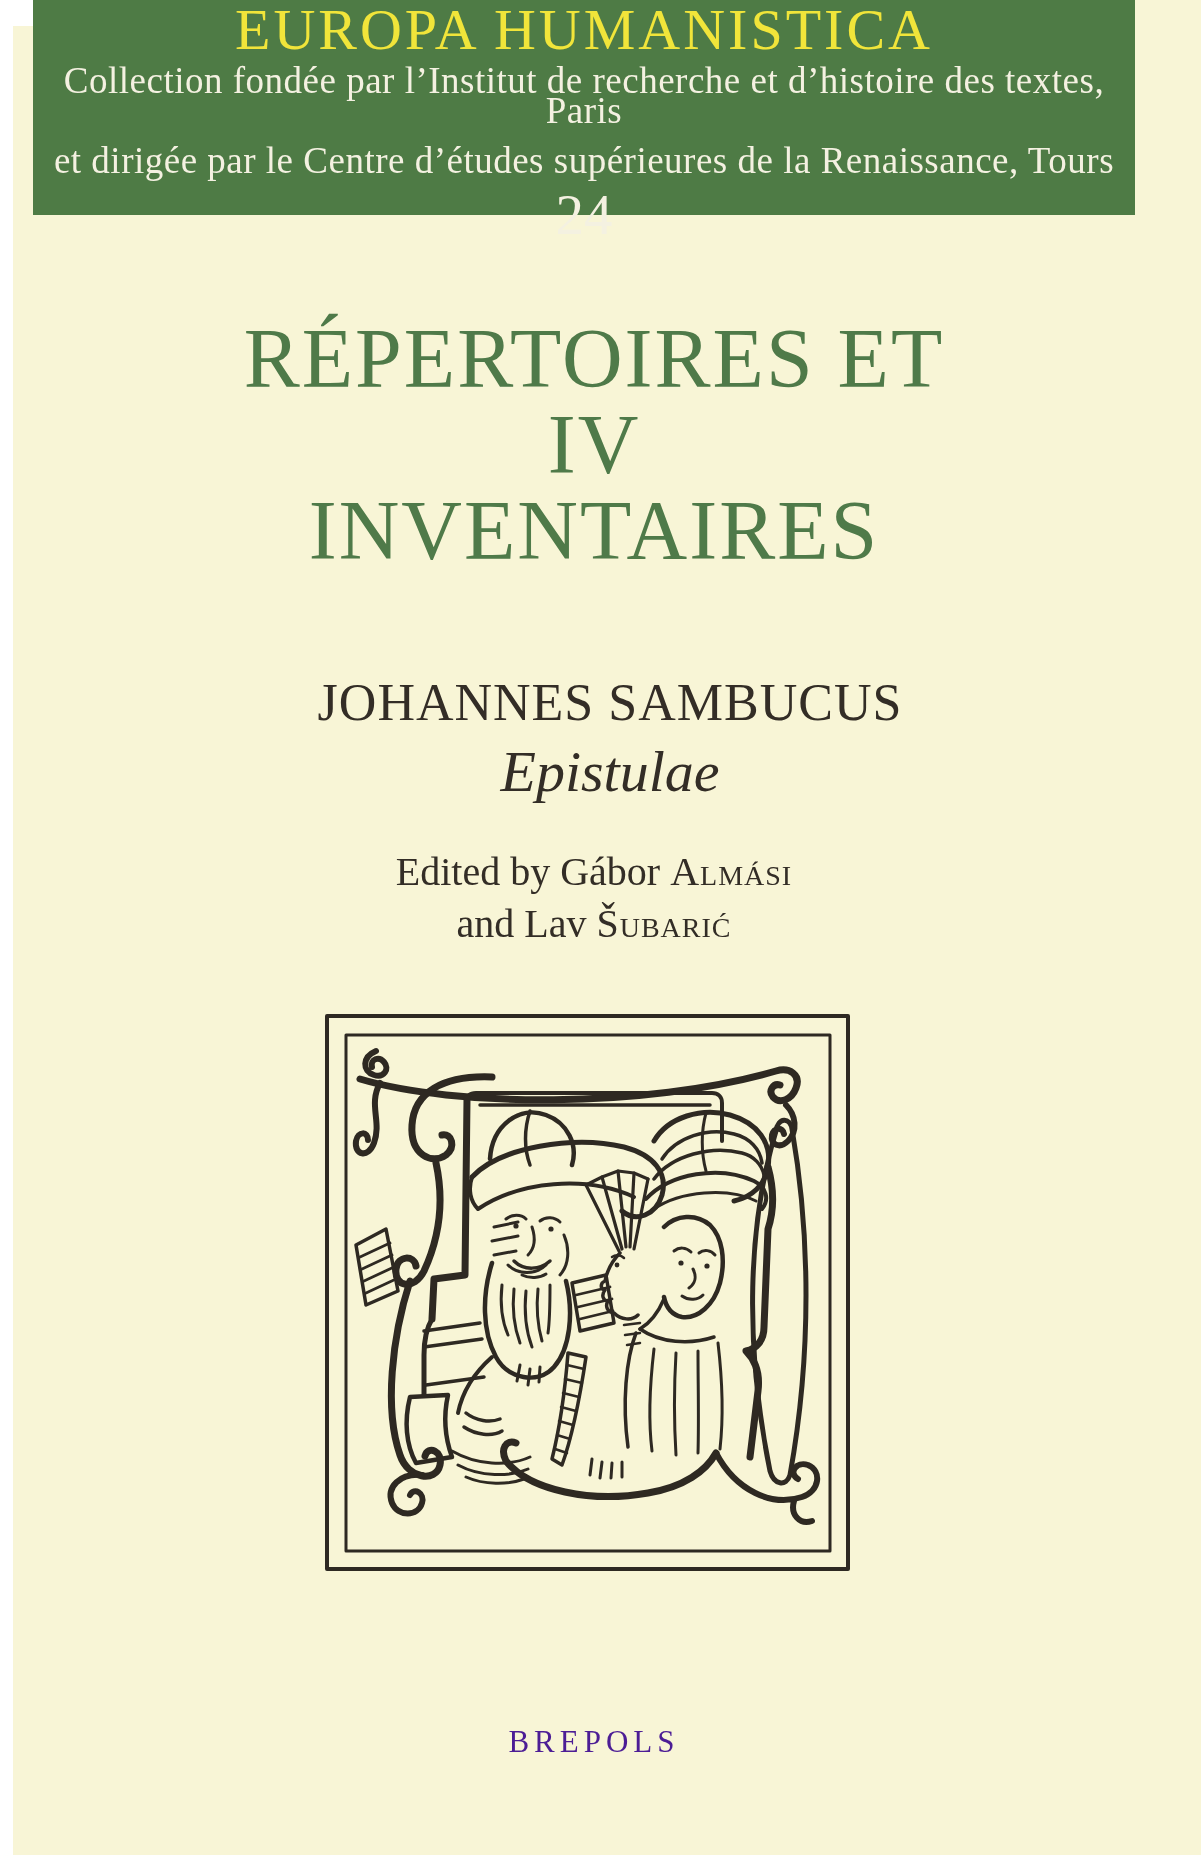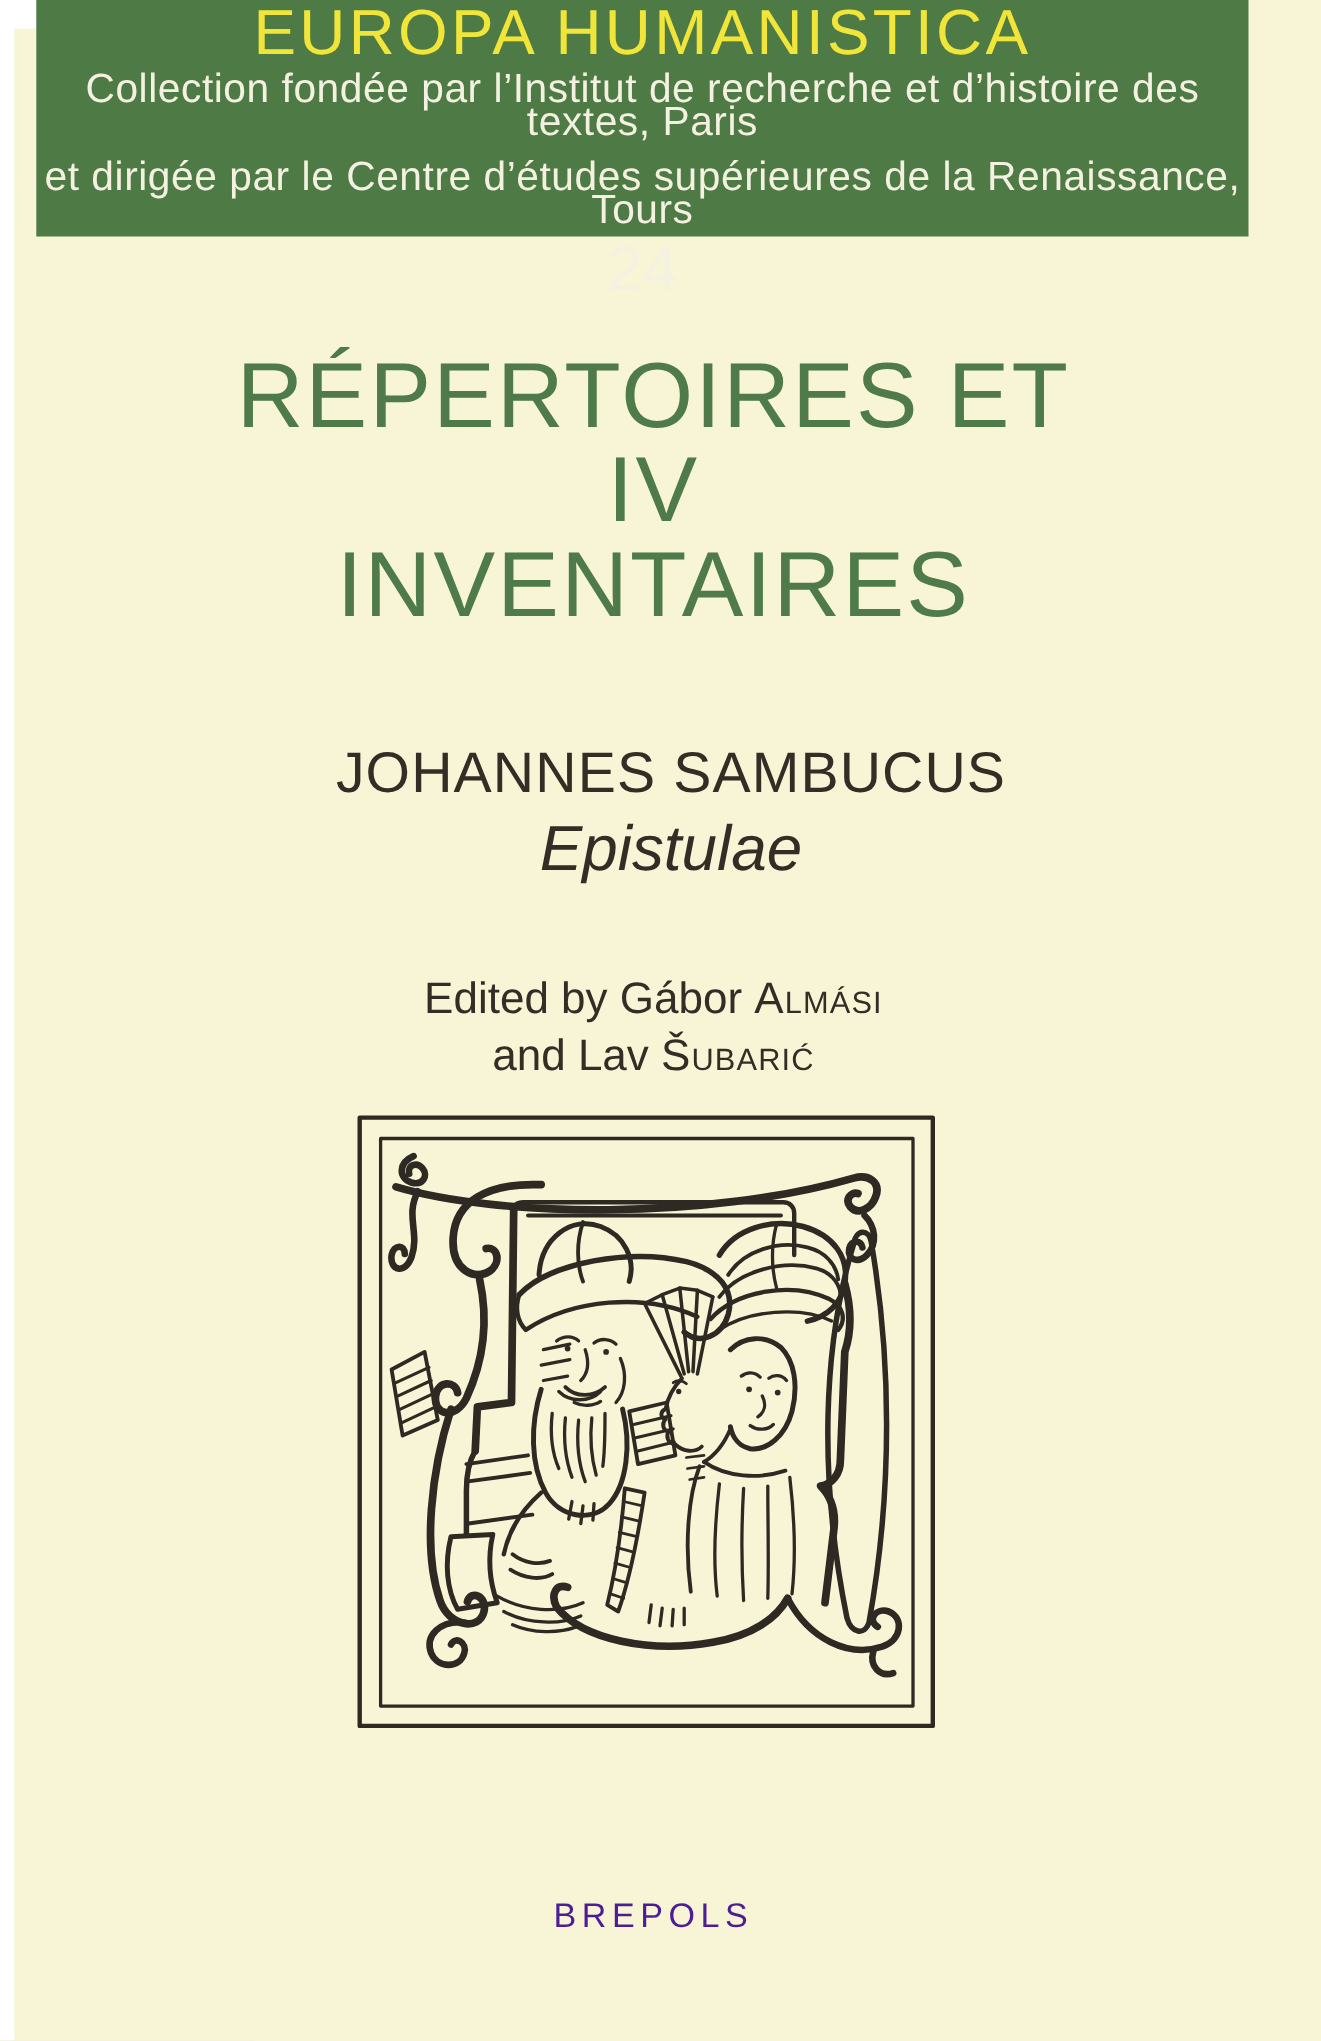--- a/index.html
+++ b/index.html
@@ -3,21 +3,21 @@
 <meta charset="utf-8">
 <style>
   html, body { margin: 0; padding: 0; }
   body { background: #e8e8e0; }
   .page {
     position: relative;
     width: 1201px;
     height: 1855px;
     background: #f8f5d6;
     overflow: hidden;
-    font-family: Liberation Sans, sans-serif;
+    font-family: Liberation Serif, serif;
   }
   .scan-edge {
     position: absolute; left: 0; top: 0;
     width: 13px; height: 100%;
     background: #ffffff;
   }
   .scan-corner {
     position: absolute; left: 0; top: 0;
     width: 46px; height: 26px;
     background: #ffffff;
@@ -69,21 +69,21 @@
     color: #332d26;
   }
   .work-title {
     top: 742px;
     font-style: italic;
     font-size: 58px; line-height: 60px;
     color: #332d26;
     padding-left: 16px;
   }
   .editors {
-    top: 882px;
+    top: 846px;
     font-size: 40px; line-height: 52px;
     color: #332d26;
   }
   .sc { font-variant: small-caps; letter-spacing: 1px; }
   .woodcut {
     position: absolute;
     left: 324px; top: 1013px;
     width: 527px; height: 559px;
   }
   .publisher {

